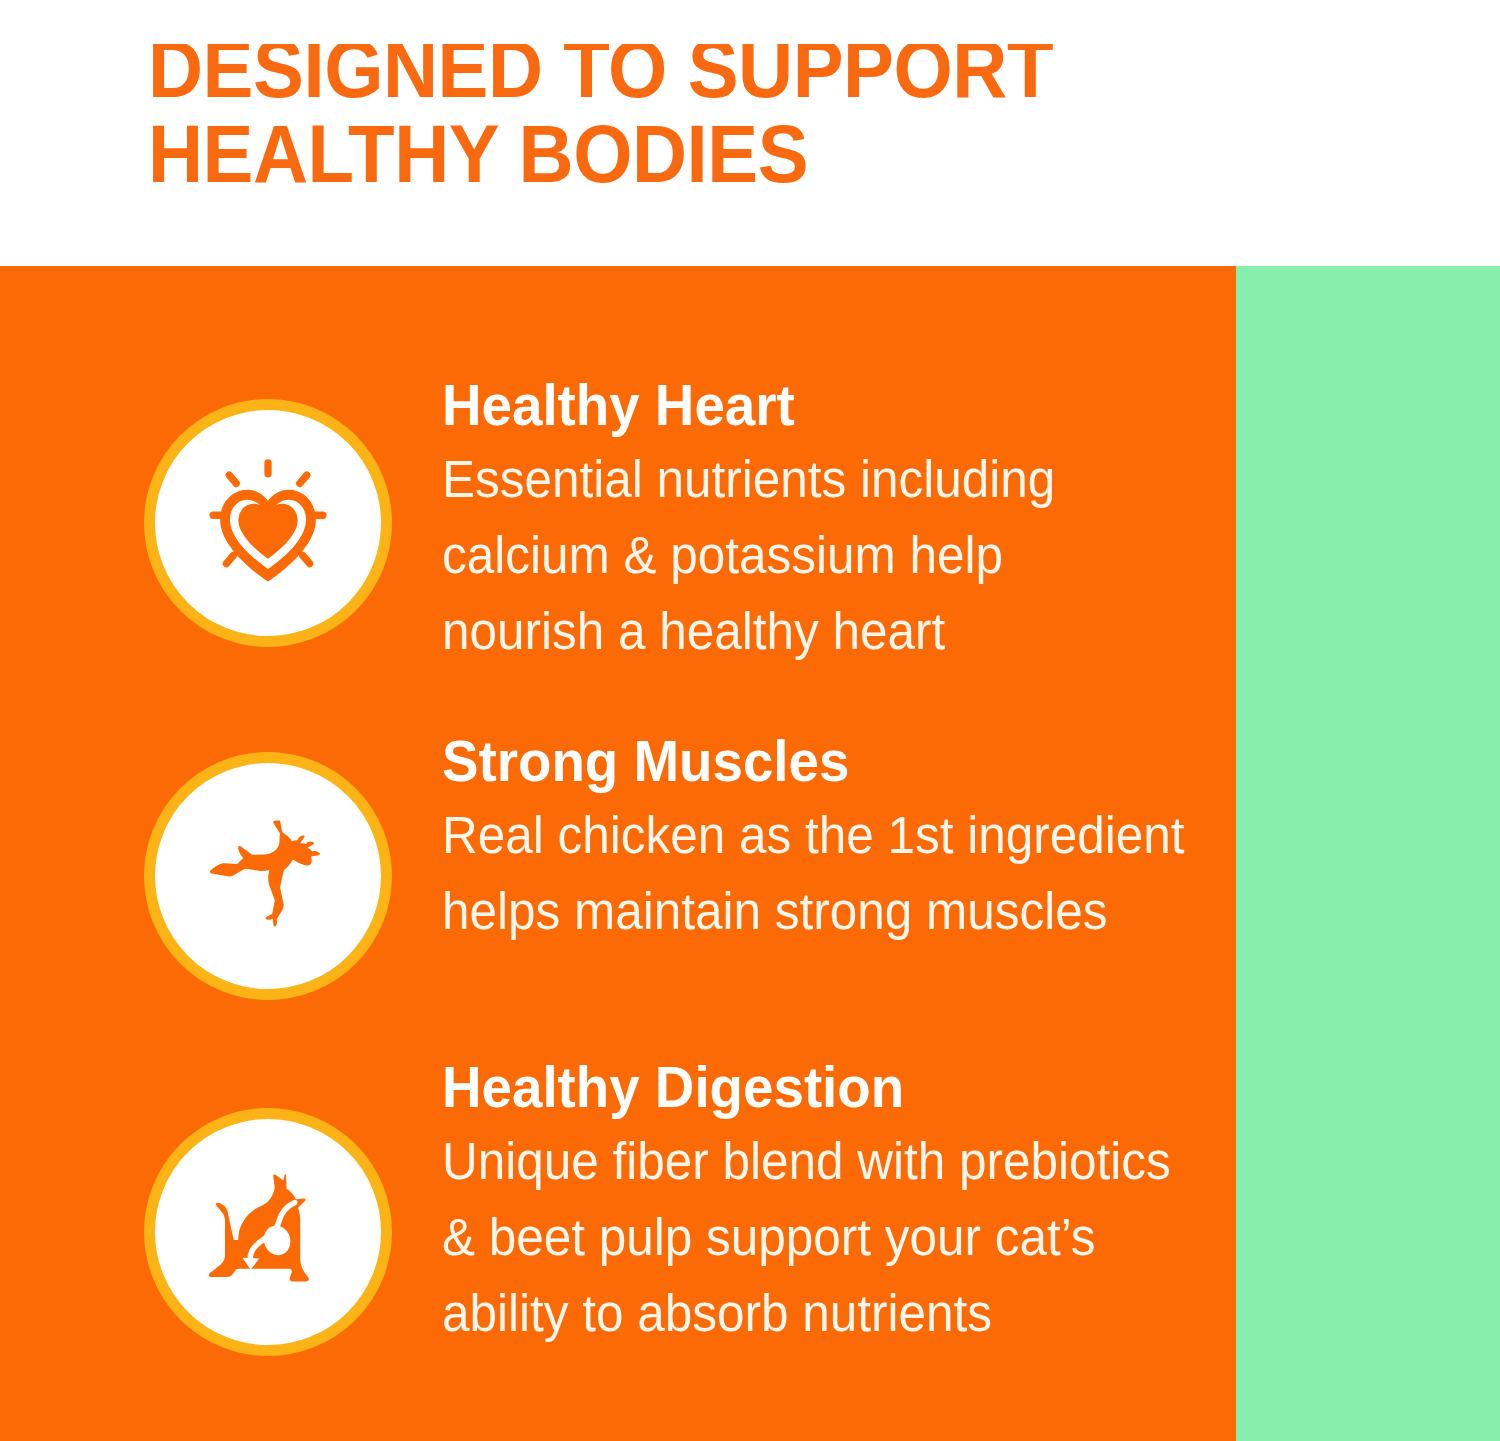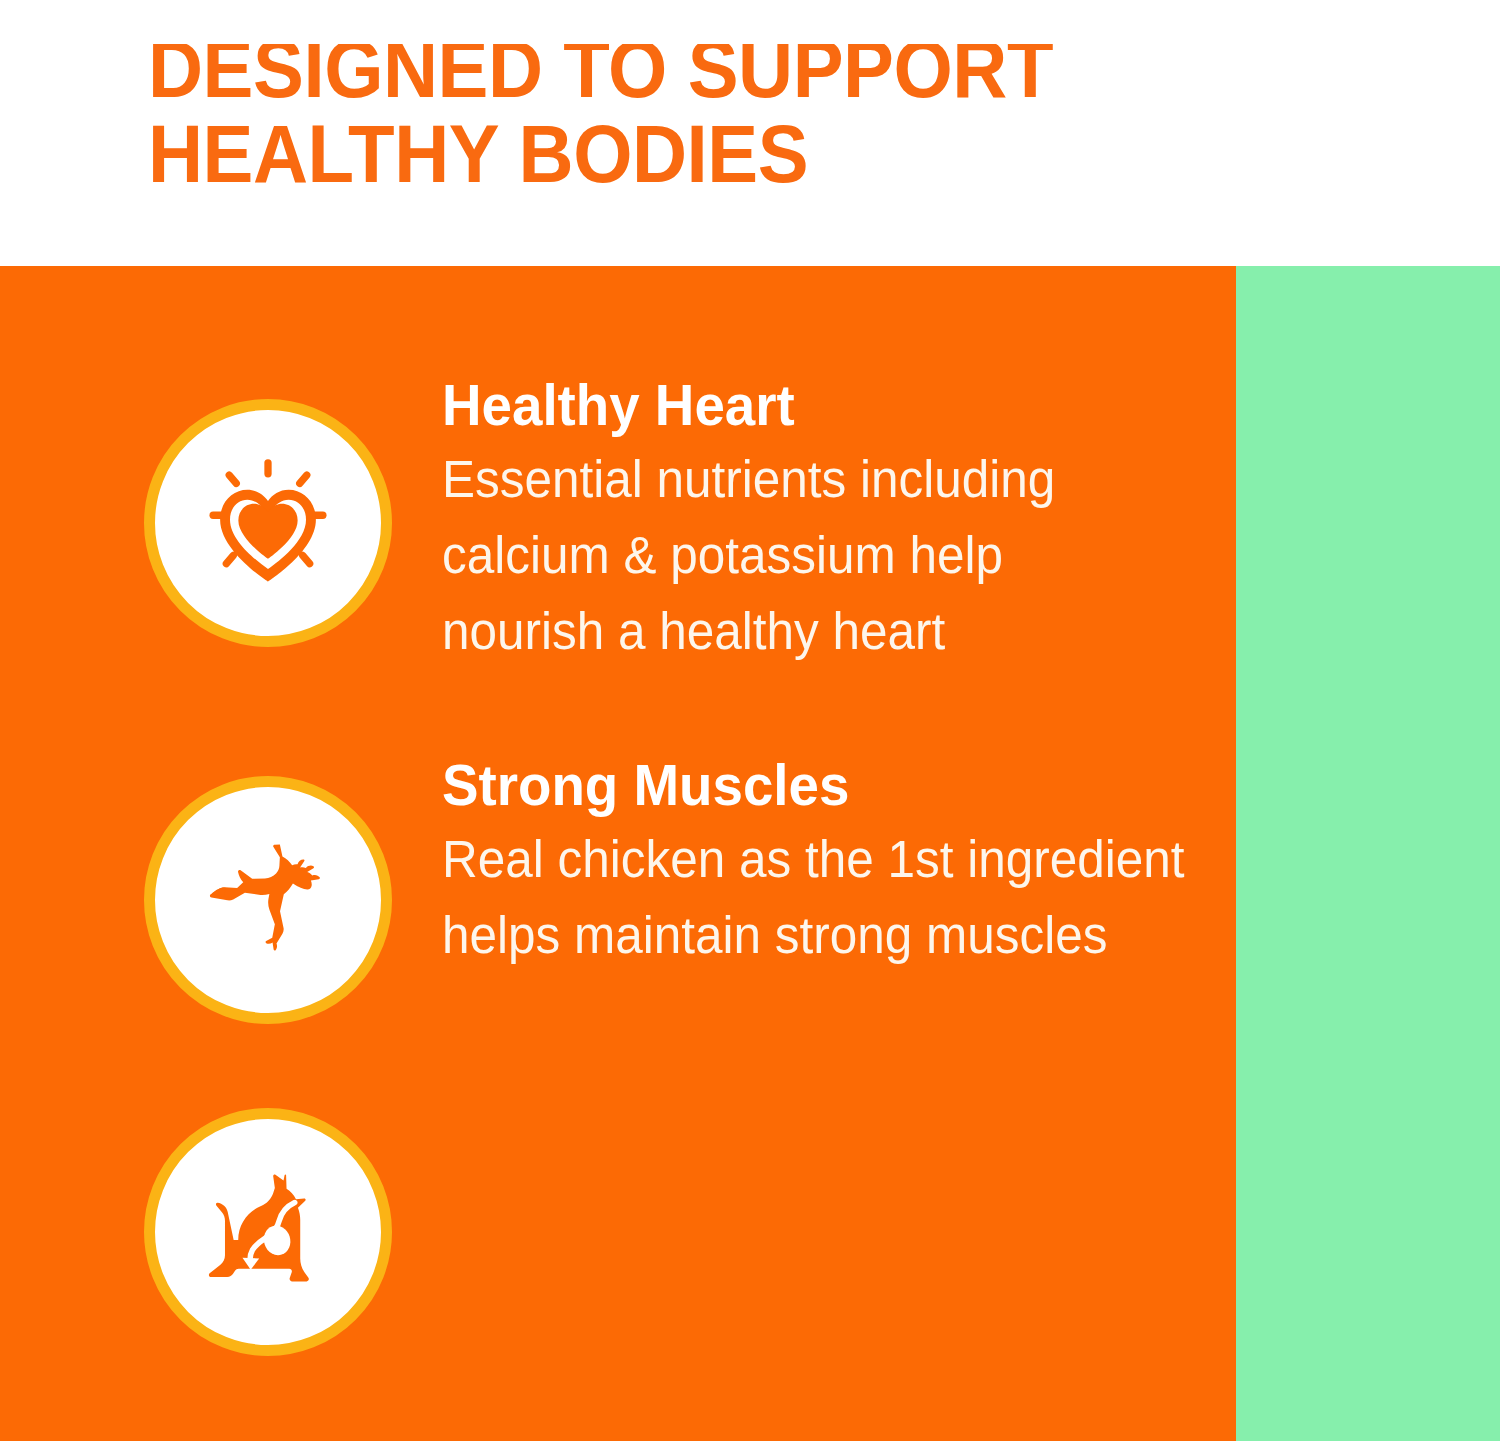--- a/index.html
+++ b/index.html
@@ -61,21 +61,21 @@
 
   
   .feature {
     position: absolute;
     left: 0;
     width: 1500px;
     display: flex;
     align-items: flex-start;
   }
   .feature-1 { top: 108px; }
-  .feature-2 { top: 488px; }
+  .feature-2 { top: 464px; }
   .feature-3 { top: 790px; }
 
   .icon-wrap {
     position: relative;
     flex: 0 0 auto;
     width: 248px;
     height: 248px;
     margin-left: 144px;
   }
   .feature-1 .icon-wrap { margin-top: 25px; }
@@ -197,16 +197,22 @@
 
               <path fill="none" stroke="#FFFFFF" stroke-width="3.6" stroke-linecap="round" d="M67.6 30.6 C62.5 33.0 58.7 37.4 57.3 42.8 C56.3 46.6 54.0 50.0 50.8 52.3 C46.7 55.2 42.2 57.5 39.8 61.8 C38.3 64.5 37.9 67.7 38.4 70.7"></path>
 
               <ellipse cx="56.0" cy="55.5" rx="8.6" ry="9.8" fill="#FFFFFF" transform="rotate(-18 56 55.5)"></ellipse>
 
               <path fill="#FFFFFF" d="M38.6 74.8 L33.2 66.9 L44.2 67.4 Z"></path>
             </g>
           </svg>
         </div>
       </div>
+      <div class="feature-text">
+        <div class="feature-heading">Healthy Digestion</div>
+        <div class="feature-body">Unique fiber blend with prebiotics
+&amp; beet pulp support your cat’s
+ability to absorb nutrients</div>
+      </div>
     </div>
 
   </div>
 </div>
 
 </body></html>

